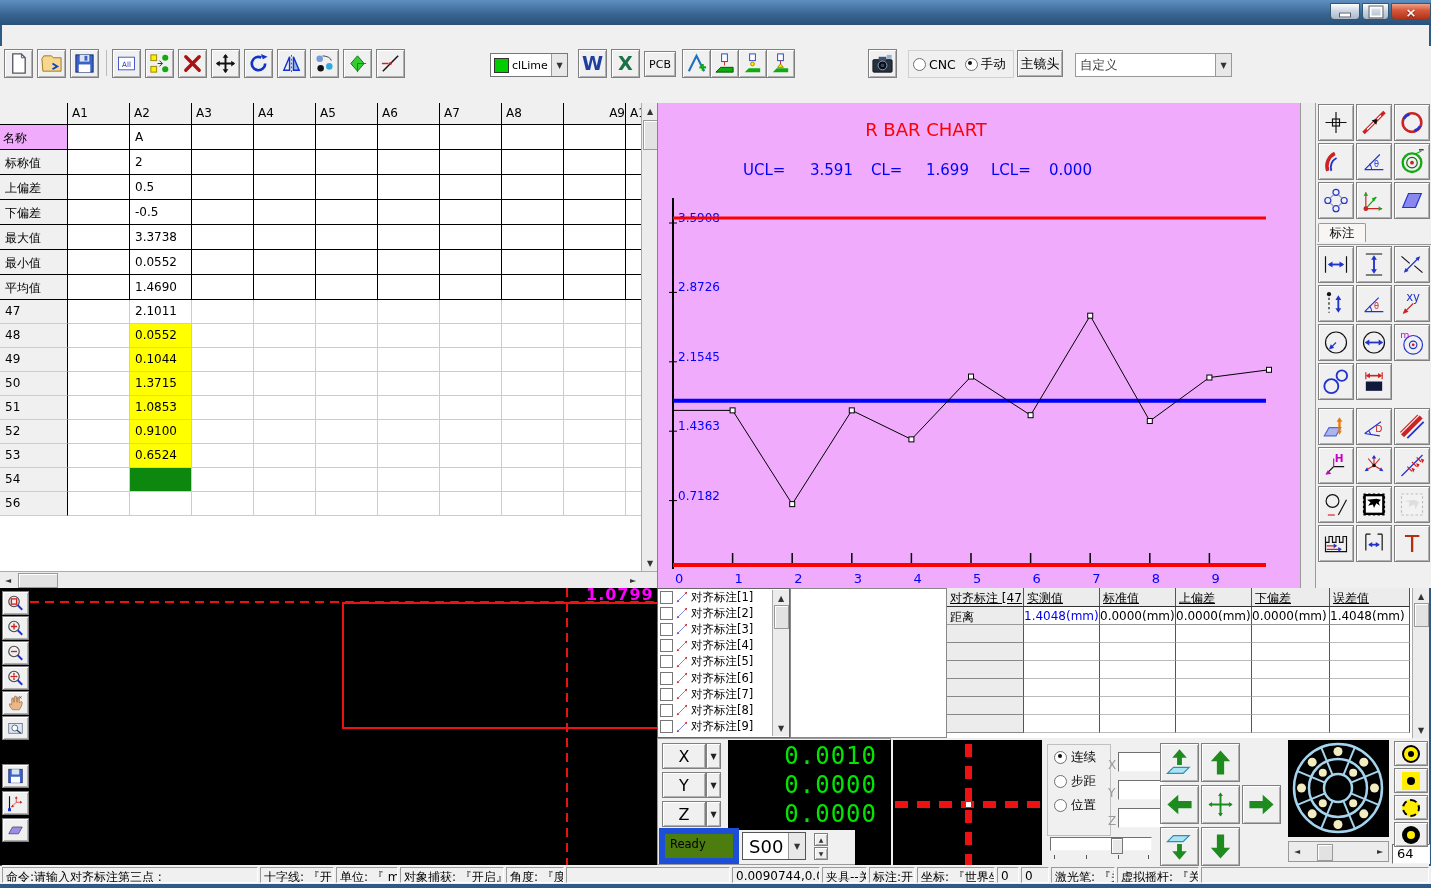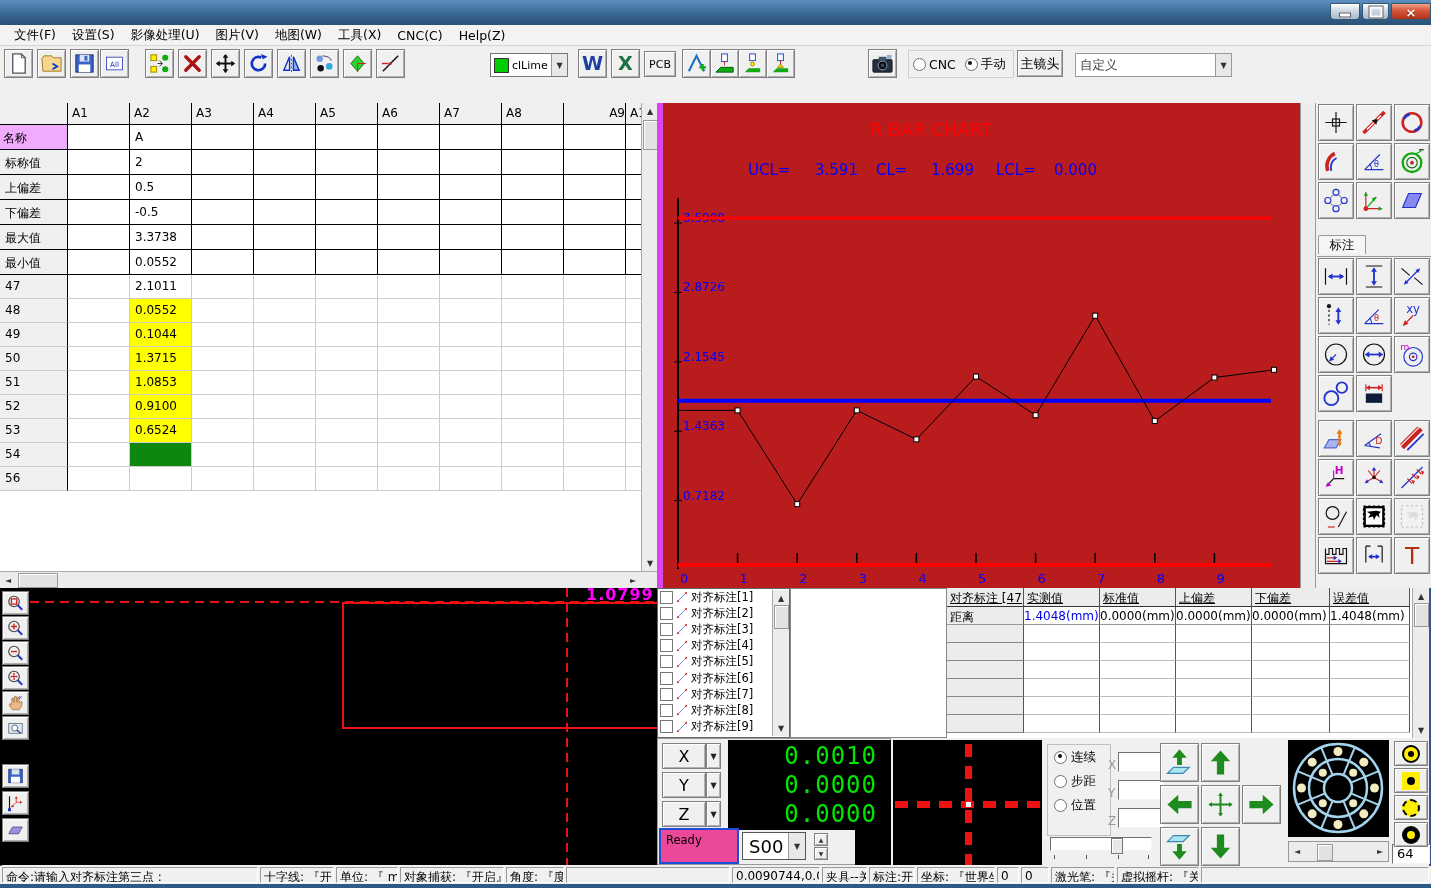--- a/index.html
+++ b/index.html
@@ -43,28 +43,28 @@
   .tab.active{background:#f7f6f4;top:83px;height:20px;line-height:20px;font-weight:bold;}
   
   #data-table{left:0;top:103px;width:641px;height:468px;background:#fff;overflow:hidden;}
   .dt-row{display:flex;}
   .dt-cell{box-sizing:border-box;flex:none;overflow:hidden;white-space:nowrap;font-size:12px;padding-top:3px;}
   #vscroll-table{left:641px;top:103px;width:16px;height:468px;background:#ececec;border-left:1px solid #aaa;}
   #hscroll-table{left:0;top:571px;width:657px;height:16px;background:#ececec;border-top:1px solid #aaa;}
   .sb-btn{position:absolute;width:16px;height:16px;font-size:8px;color:#333;display:flex;align-items:center;justify-content:center;}
   .sb-thumb{position:absolute;background:#e2e2e2;border:1px solid #999;box-shadow:inset 1px 1px 0 #fff;}
   
-  #chart-panel{left:657px;top:103px;width:643px;height:485px;background:#b91c1c;border-left:6px solid #d946ef;}
+  #chart-panel{left:657px;top:103px;width:643px;height:485px;background:#f0abfc;border-left:1px solid #d946ef;}
   #chart-scroll{left:1300px;top:103px;width:15px;height:485px;background:#ececec;border-left:1px solid #999;}
   
   #palette{left:1315px;top:103px;width:116px;height:485px;background:#f0f0f0;border-left:1px solid #999;}
   .pal-row{display:flex;gap:2px;padding:1px 2px;}
   .pal-btn{width:36px;height:37px;flex:none;padding:3px;}
   .pal-btn.empty{visibility:hidden;}
-  #pal-tab{margin:15px 2px 2px 2px;width:46px;height:18px;background:#f7f6f4;border:1px solid #999;border-bottom:none;font-size:12.5px;text-align:center;line-height:18px;border-radius:2px 2px 0 0;}
+  #pal-tab{margin:3px 2px 2px 2px;width:46px;height:18px;background:#f7f6f4;border:1px solid #999;border-bottom:none;font-size:12.5px;text-align:center;line-height:18px;border-radius:2px 2px 0 0;}
   #pal-tabline{height:1px;background:#999;margin:0 1px;}
   
   #viewport{left:0;top:588px;width:657px;height:277px;background:#000;overflow:hidden;}
   .vp-btn{position:absolute;left:2px;width:27px;height:24px;padding:2px;}
   .redline{position:absolute;background:#ee1111;}
   .rdash-h{position:absolute;height:2px;background:repeating-linear-gradient(90deg,#ee1111 0 9px,transparent 9px 15px);}
   .rdash-v{position:absolute;width:2px;background:repeating-linear-gradient(180deg,#ee1111 0 9px,transparent 9px 15px);}
   #vp-readout{position:absolute;left:586px;top:-3px;color:#ff00ff;font-size:16px;font-weight:bold;letter-spacing:1px;}
   
   #anno-list{left:657px;top:588px;width:133px;height:150px;background:#fff;border:1px solid #666;box-sizing:border-box;overflow:hidden;}
@@ -79,21 +79,21 @@
   .rt-row{display:flex;}
   .rt-cell{box-sizing:border-box;flex:none;overflow:hidden;white-space:nowrap;font-size:12px;border-right:1px solid #555;padding-top:2px;}
   #result-scroll{left:1412px;top:588px;width:16px;height:150px;background:#ececec;border-left:1px solid #aaa;}
   
   #dro{left:657px;top:738px;width:234px;height:127px;background:#f0f0f0;border:1px solid #999;box-sizing:border-box;}
   .dro-btn{position:absolute;left:4px;width:44px;height:26px;font-size:16px;display:flex;align-items:center;justify-content:center;}
   .dro-drop{position:absolute;left:48px;width:15px;height:26px;font-size:8px;display:flex;align-items:center;justify-content:center;color:#222;}
   #dro-display{position:absolute;left:70px;top:1px;width:163px;height:90px;background:#000;}
   .dro-val{position:absolute;right:14px;height:28px;color:#00e600;font-size:24px;font-family:"DejaVu Sans Mono","Liberation Mono",monospace;letter-spacing:1px;}
   #dro-black2{position:absolute;left:197px;top:91px;width:36px;height:35px;background:#000;}
-  #ready-box{position:absolute;left:1px;top:89px;width:80px;height:36px;border:2px solid #1d4ed8;background:#ec4899;box-sizing:border-box;font-size:11.5px;padding:3px 8px 0 5px;}
+  #ready-box{position:absolute;left:1px;top:89px;width:80px;height:36px;border:6px solid #1d4ed8;background:#4d7c0f;box-sizing:border-box;font-size:11.5px;padding:3px 8px 0 5px;}
   #spindle-combo{position:absolute;left:84px;top:93px;width:64px;height:28px;background:#fff;border:1px solid #555;display:flex;align-items:center;box-sizing:border-box;}
   #spindle-combo .txt{flex:1;font-size:18px;padding-left:6px;}
   #spinner{position:absolute;left:156px;top:94px;width:14px;}
   #spinner div{width:14px;height:13px;font-size:6px;display:flex;align-items:center;justify-content:center;color:#333;margin-bottom:1px;}
   
   #xhair{left:893px;top:740px;width:149px;height:125px;background:#000;overflow:hidden;}
   .xdash-v{position:absolute;width:7px;background:repeating-linear-gradient(180deg,#ee1111 0 13px,transparent 13px 22px);}
   .xdash-h{position:absolute;height:7px;background:repeating-linear-gradient(90deg,#ee1111 0 13px,transparent 13px 22px);}
   
   #motion{left:1042px;top:738px;width:246px;height:127px;background:#f0f0f0;}
@@ -127,30 +127,20 @@
         <div class="g"></div>
       </div>
     <div class="winbtn" id="btn-max">
         <div class="g"></div>
       </div>
     <div class="winbtn" id="btn-close">
         <div class="g">×</div>
       </div>
   </div>
 
-  <div id="menubar" class="abs">
-      <span class="menu-item">文件(F)</span>
-      <span class="menu-item">设置(S)</span>
-      <span class="menu-item">影像处理(U)</span>
-      <span class="menu-item">图片(V)</span>
-      <span class="menu-item">地图(W)</span>
-      <span class="menu-item">工具(X)</span>
-      <span class="menu-item">CNC(C)</span>
-      <span class="menu-item">Help(Z)</span>
-    </div>
 
   <div id="toolbar" class="abs">
     <div id="tb-icons">
         <div class="btn tbtn" style="left:4px;padding:2px;">
           <svg class="ico" viewBox="0 0 24 24">
             <path d="M6 2h9l4 4v16H6z" fill="#fff" stroke="#556" stroke-width="1.4"></path>
             <path d="M15 2v4h4" fill="none" stroke="#556"></path>
           </svg>
         </div>
         <div class="btn tbtn" style="left:37px;padding:2px;">
@@ -161,21 +151,21 @@
         </div>
         <div class="btn tbtn" style="left:70px;padding:2px;">
           <svg class="ico" viewBox="0 0 24 24">
             <rect x="3" y="3" width="18" height="18" fill="#3a62c8" stroke="#1a2a6a"></rect>
             <rect x="7" y="3" width="10" height="7" fill="#d8e4f0"></rect>
             <rect x="12" y="4" width="3" height="5" fill="#3a62c8"></rect>
             <rect x="6" y="13" width="12" height="8" fill="#fff"></rect>
           </svg>
         </div>
         <div class="tsep" style="left:106px;"></div>
-        <div class="btn tbtn" style="left:100px;padding:4px;">
+        <div class="btn tbtn" style="left:112px;padding:4px;">
           <svg class="ico" viewBox="0 0 24 24">
             <rect x="2" y="4" width="20" height="16" fill="#fff" stroke="#2233bb"></rect>
             <text x="12" y="16" font-size="9" fill="#2233bb" text-anchor="middle">All</text>
           </svg>
         </div>
         <div class="btn tbtn" style="left:145px;padding:2px;">
           <svg class="ico" viewBox="0 0 24 24">
             <rect x="3" y="3" width="6" height="6" fill="#ffee00" stroke="#998800"></rect>
             <rect x="3" y="15" width="6" height="6" fill="#ffee00" stroke="#998800"></rect>
             <circle cx="18" cy="6" r="3.2" fill="#11aa11"></circle>
@@ -379,20 +369,33 @@
         <div class="dt-cell" style="width:62px;height:25px;border-right:1px solid #000;border-bottom:1px solid #000;padding-top:5px;padding-left:5px;"></div>
         <div class="dt-cell" style="width:62px;height:25px;border-right:1px solid #000;border-bottom:1px solid #000;padding-top:5px;padding-left:5px;"></div>
         <div class="dt-cell" style="width:62px;height:25px;border-right:1px solid #000;border-bottom:1px solid #000;padding-top:5px;padding-left:5px;"></div>
         <div class="dt-cell" style="width:62px;height:25px;border-right:1px solid #000;border-bottom:1px solid #000;padding-top:5px;padding-left:5px;"></div>
         <div class="dt-cell" style="width:62px;height:25px;border-right:1px solid #000;border-bottom:1px solid #000;padding-top:5px;padding-left:5px;"></div>
       </div>
       <div class="dt-row">
         <div class="dt-cell" style="width:68px;height:25px;border-right:1px solid #000;border-bottom:1px solid #000;padding-top:5px;background:#f0f0f0;padding-left:5px;">最小值</div>
         <div class="dt-cell" style="width:62px;height:25px;border-right:1px solid #000;border-bottom:1px solid #000;padding-top:5px;padding-left:5px;"></div>
         <div class="dt-cell" style="width:62px;height:25px;border-right:1px solid #000;border-bottom:1px solid #000;padding-top:5px;text-align:right;padding-right:14px;">0.0552</div>
+        <div class="dt-cell" style="width:62px;height:25px;border-right:1px solid #000;border-bottom:1px solid #000;padding-top:5px;padding-left:5px;"></div>
+        <div class="dt-cell" style="width:62px;height:25px;border-right:1px solid #000;border-bottom:1px solid #000;padding-top:5px;padding-left:5px;"></div>
+        <div class="dt-cell" style="width:62px;height:25px;border-right:1px solid #000;border-bottom:1px solid #000;padding-top:5px;padding-left:5px;"></div>
+        <div class="dt-cell" style="width:62px;height:25px;border-right:1px solid #000;border-bottom:1px solid #000;padding-top:5px;padding-left:5px;"></div>
+        <div class="dt-cell" style="width:62px;height:25px;border-right:1px solid #000;border-bottom:1px solid #000;padding-top:5px;padding-left:5px;"></div>
+        <div class="dt-cell" style="width:62px;height:25px;border-right:1px solid #000;border-bottom:1px solid #000;padding-top:5px;padding-left:5px;"></div>
+        <div class="dt-cell" style="width:62px;height:25px;border-right:1px solid #000;border-bottom:1px solid #000;padding-top:5px;padding-left:5px;"></div>
+        <div class="dt-cell" style="width:62px;height:25px;border-right:1px solid #000;border-bottom:1px solid #000;padding-top:5px;padding-left:5px;"></div>
+      </div>
+      <div class="dt-row">
+        <div class="dt-cell" style="width:68px;height:25px;border-right:1px solid #000;border-bottom:1px solid #000;padding-top:5px;background:#f0f0f0;padding-left:5px;">平均值</div>
+        <div class="dt-cell" style="width:62px;height:25px;border-right:1px solid #000;border-bottom:1px solid #000;padding-top:5px;padding-left:5px;"></div>
+        <div class="dt-cell" style="width:62px;height:25px;border-right:1px solid #000;border-bottom:1px solid #000;padding-top:5px;text-align:right;padding-right:14px;">1.4690</div>
         <div class="dt-cell" style="width:62px;height:25px;border-right:1px solid #000;border-bottom:1px solid #000;padding-top:5px;padding-left:5px;"></div>
         <div class="dt-cell" style="width:62px;height:25px;border-right:1px solid #000;border-bottom:1px solid #000;padding-top:5px;padding-left:5px;"></div>
         <div class="dt-cell" style="width:62px;height:25px;border-right:1px solid #000;border-bottom:1px solid #000;padding-top:5px;padding-left:5px;"></div>
         <div class="dt-cell" style="width:62px;height:25px;border-right:1px solid #000;border-bottom:1px solid #000;padding-top:5px;padding-left:5px;"></div>
         <div class="dt-cell" style="width:62px;height:25px;border-right:1px solid #000;border-bottom:1px solid #000;padding-top:5px;padding-left:5px;"></div>
         <div class="dt-cell" style="width:62px;height:25px;border-right:1px solid #000;border-bottom:1px solid #000;padding-top:5px;padding-left:5px;"></div>
         <div class="dt-cell" style="width:62px;height:25px;border-right:1px solid #000;border-bottom:1px solid #000;padding-top:5px;padding-left:5px;"></div>
         <div class="dt-cell" style="width:62px;height:25px;border-right:1px solid #000;border-bottom:1px solid #000;padding-top:5px;padding-left:5px;"></div>
       </div>
       <div class="dt-row">

